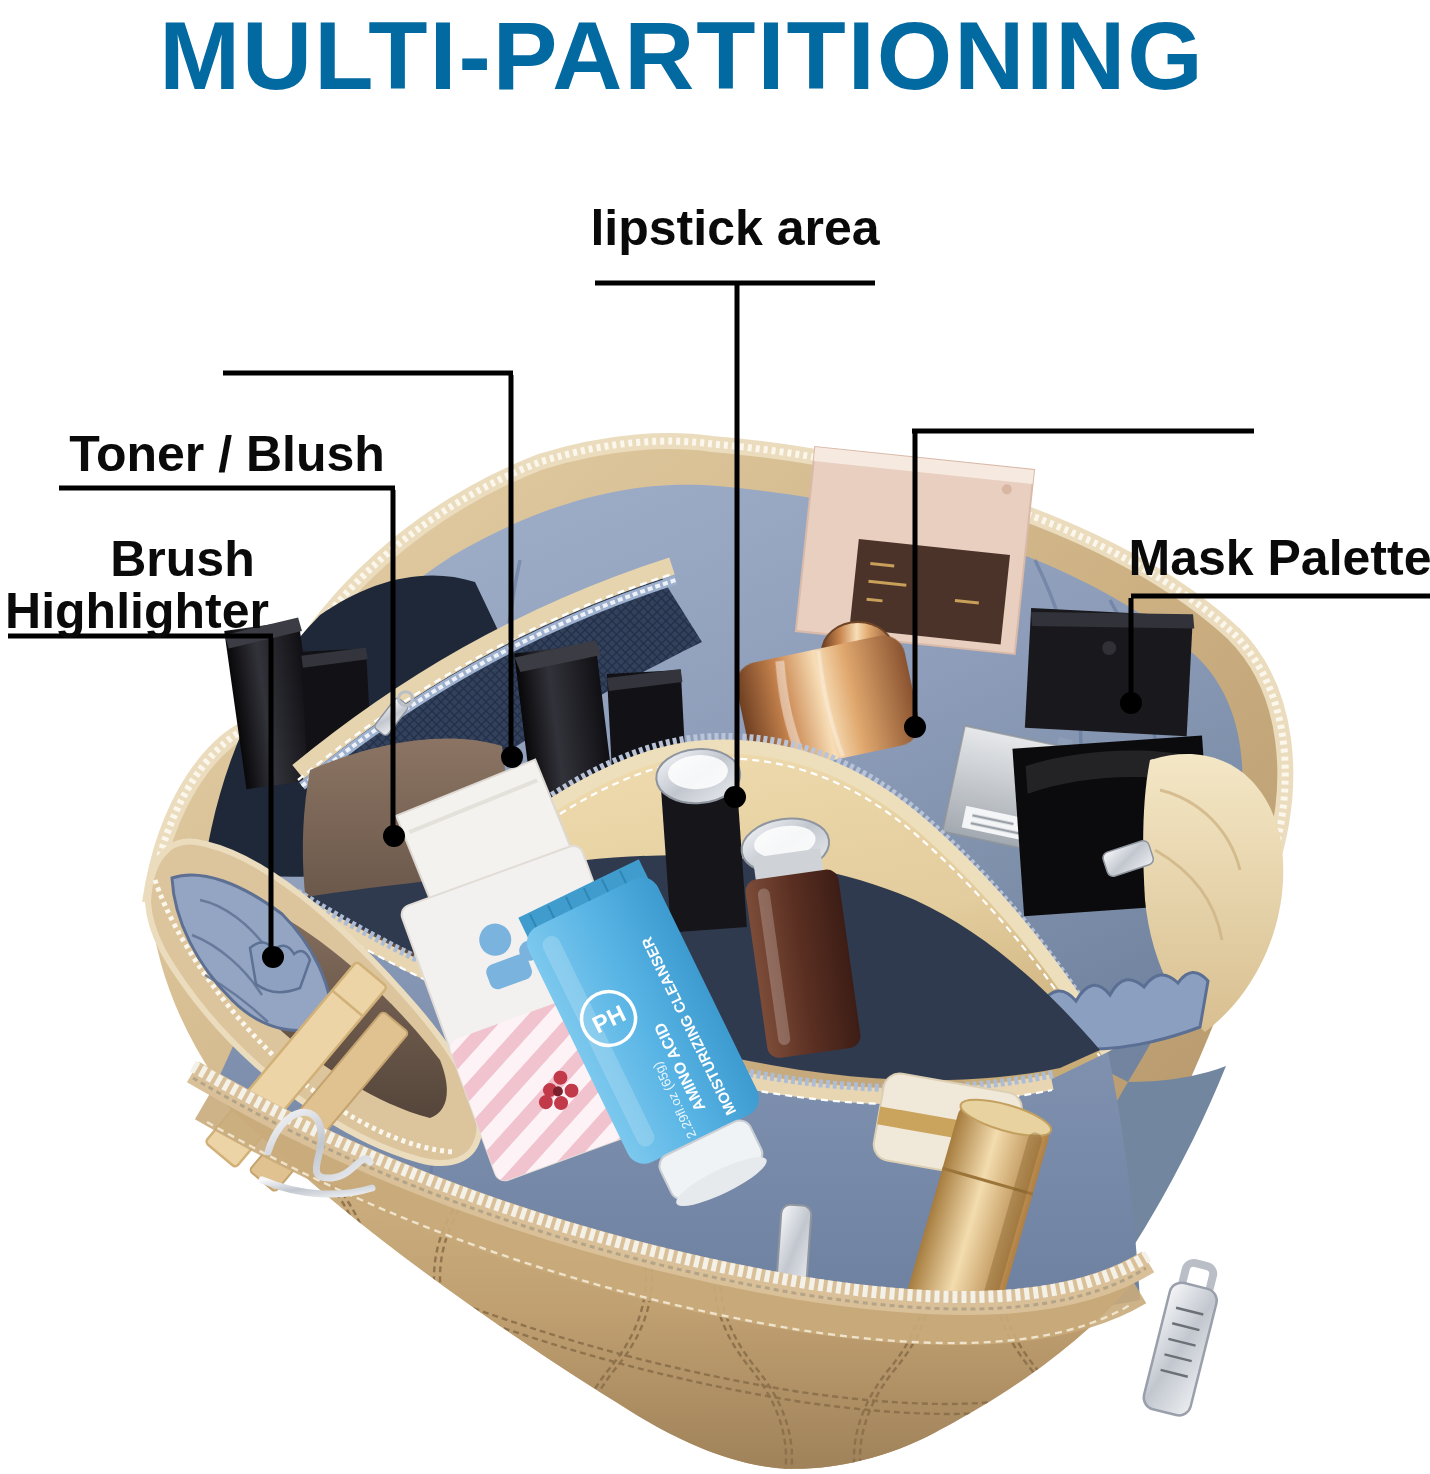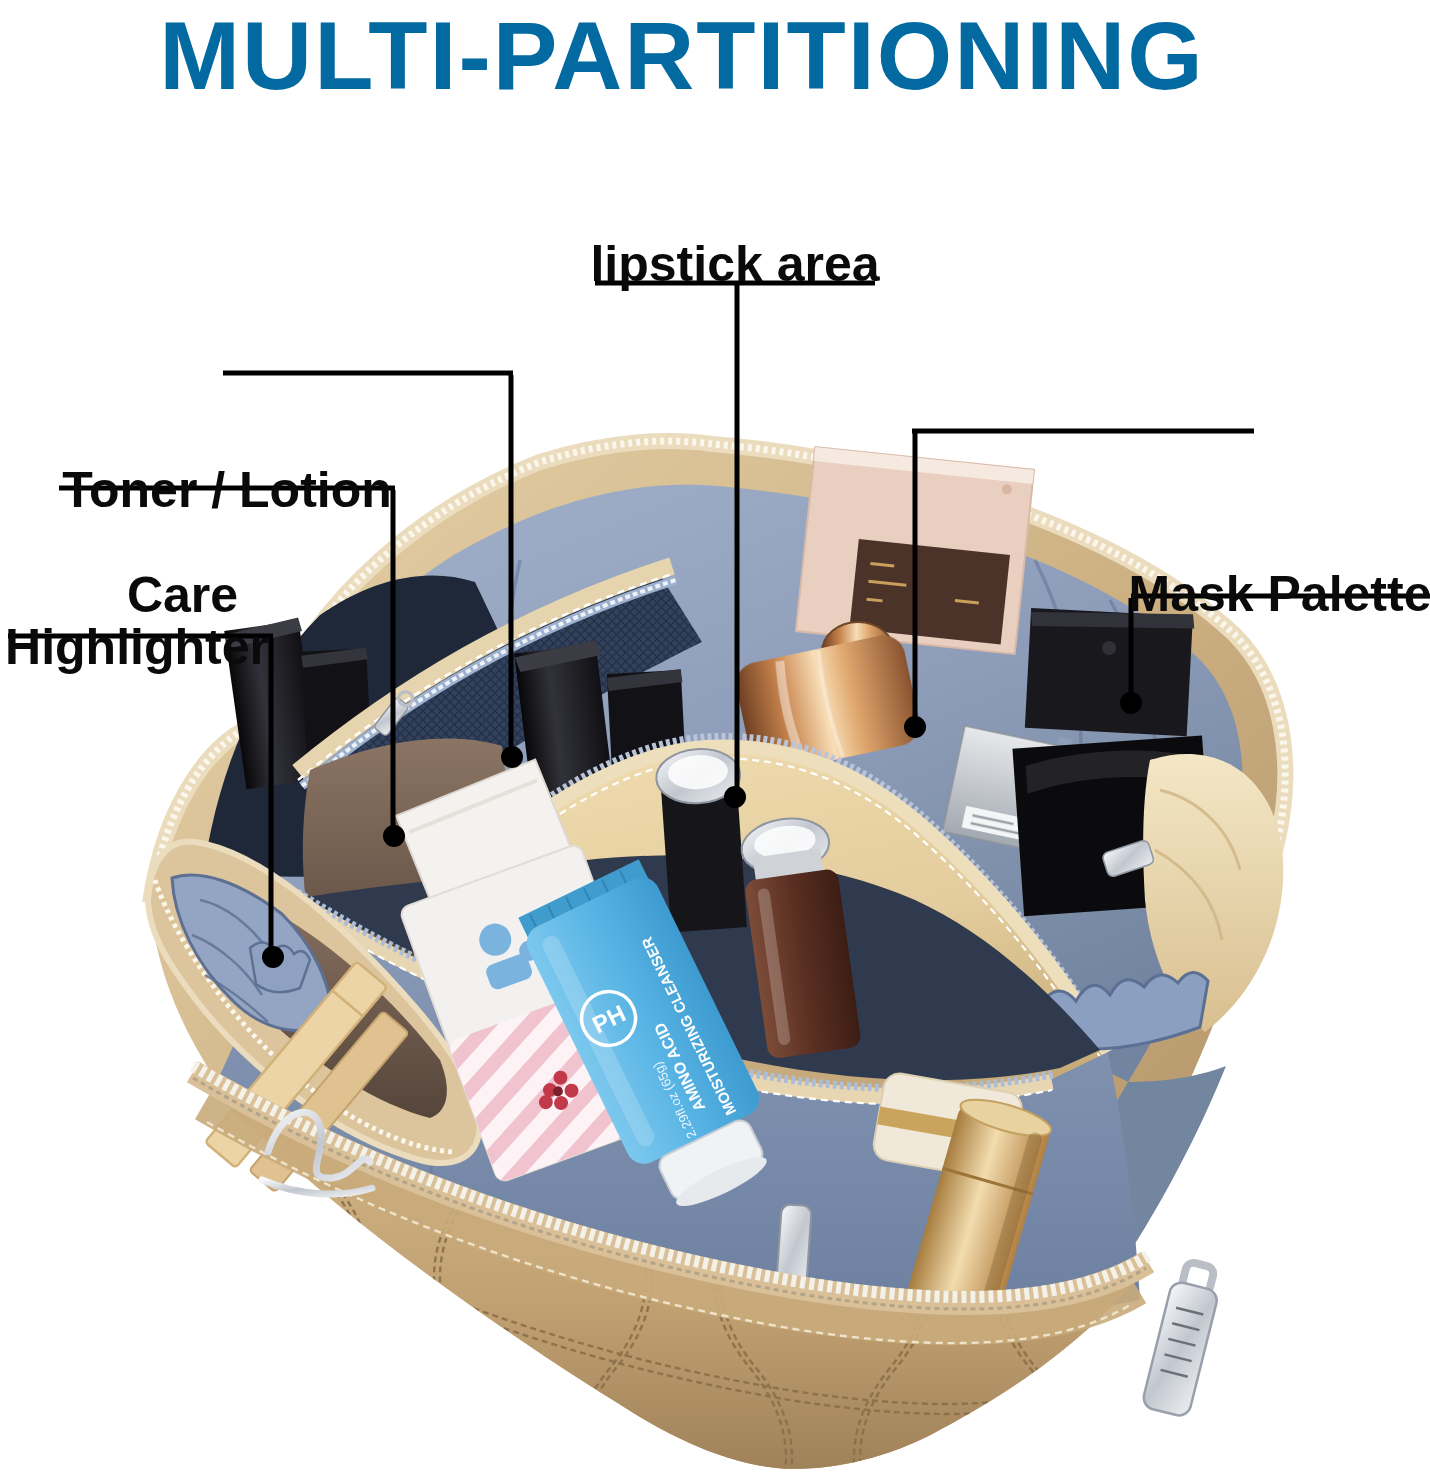--- a/index.html
+++ b/index.html
@@ -3,21 +3,21 @@
 <meta charset="utf-8">
 <style>
   html,body{margin:0;padding:0;background:#fff;}
   #stage{position:relative;width:1430px;height:1474px;background:#fff;overflow:hidden;
          font-family:"Liberation Sans", sans-serif;}
   #scene,#overlay{position:absolute;left:0;top:0;}
   .title{position:absolute;left:0;top:0;width:1316px;text-align:center;
          font-size:97px;font-weight:bold;letter-spacing:2px;color:#0369a1;line-height:112px;
          font-family:"Liberation Sans", sans-serif;margin-left:24px;}
   .callout{position:absolute;font-size:50px;font-weight:bold;color:#0a0a0a;text-align:center;
-           line-height:52px;white-space:nowrap;margin-top:36px;}
+           line-height:52px;white-space:nowrap;}
 </style>
 </head>
 <body>
 
 <div id="stage">
 
 <svg id="scene" width="1430" height="1474" viewBox="0 0 1430 1474">
   <defs>
     <linearGradient id="gShell" x1="0" y1="0" x2="1" y2="1">
       <stop offset="0" stop-color="#e7d2ab"></stop>
@@ -394,18 +394,18 @@
     <circle cx="394" cy="836" r="11"></circle>
     <circle cx="273" cy="957" r="11"></circle>
     <circle cx="915" cy="727" r="11"></circle>
     <circle cx="1131" cy="703" r="11"></circle>
   </g>
 </svg>
 
 <div class="title">MULTI-PARTITIONING</div>
 
 <div class="callout" style="left:560px;top:202px;width:350px;">lipstick area</div>
-<div class="callout" style="left:50px;top:428px;width:354px;">Toner / Lotion</div>
-<div class="callout" style="left:95px;top:533px;width:175px;">Care</div>
+<div class="callout" style="left:50px;top:428px;width:354px;">Toner / Blush</div>
+<div class="callout" style="left:95px;top:533px;width:175px;">Brush</div>
 <div class="callout" style="left:0px;top:585px;width:274px;">Highlighter</div>
 <div class="callout" style="left:1128px;top:532px;width:304px;">Mask Palette</div>
 
 </div>
 
 </body></html>

